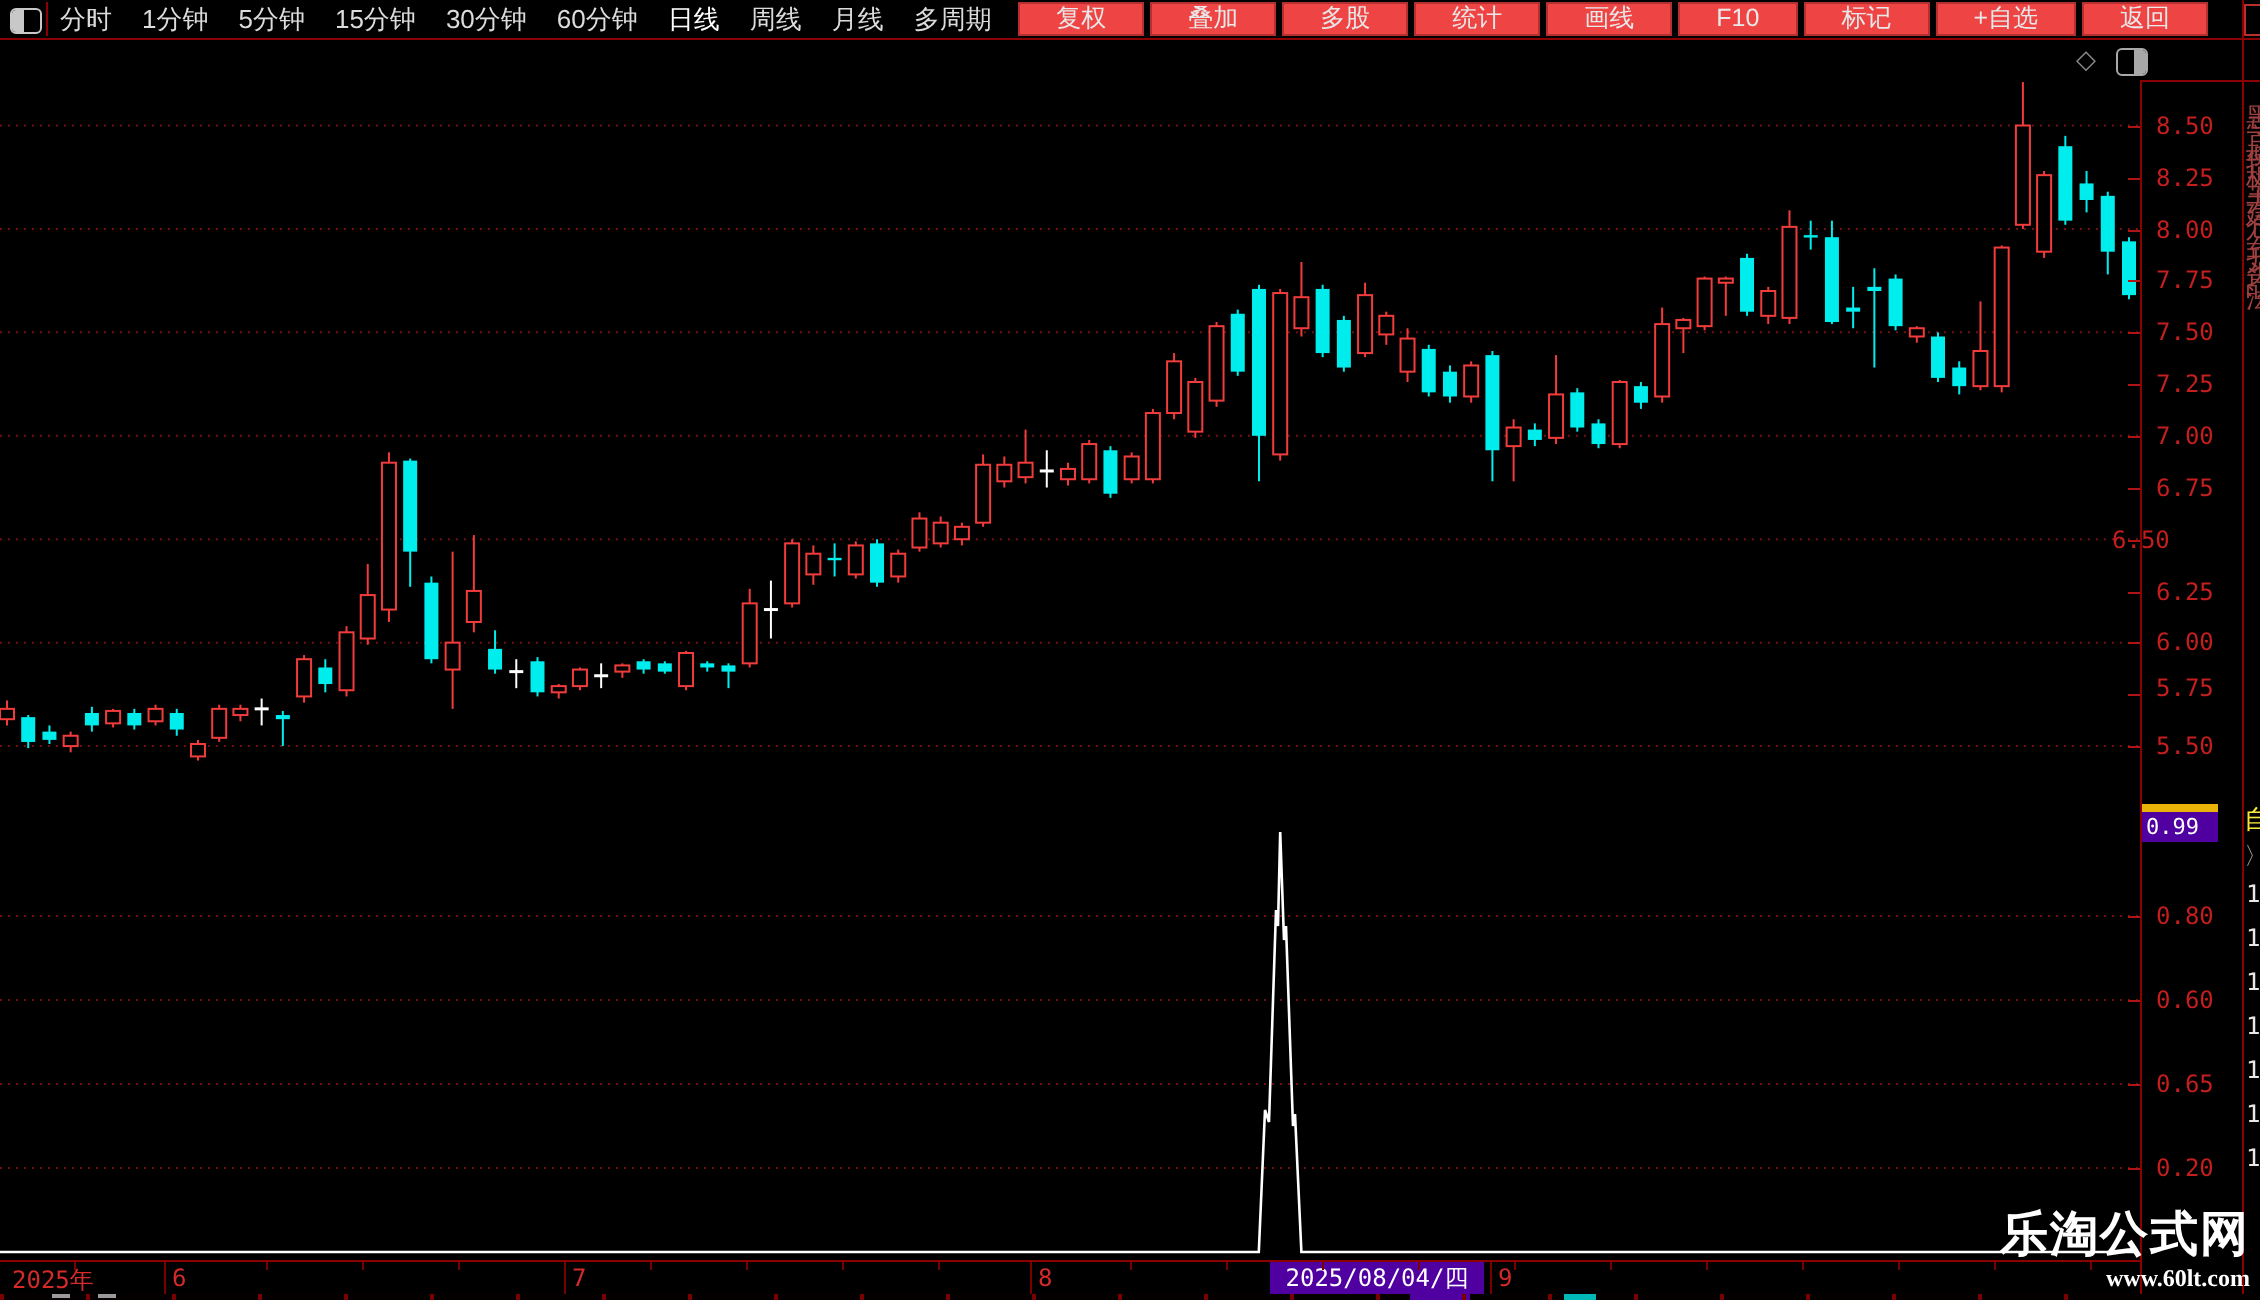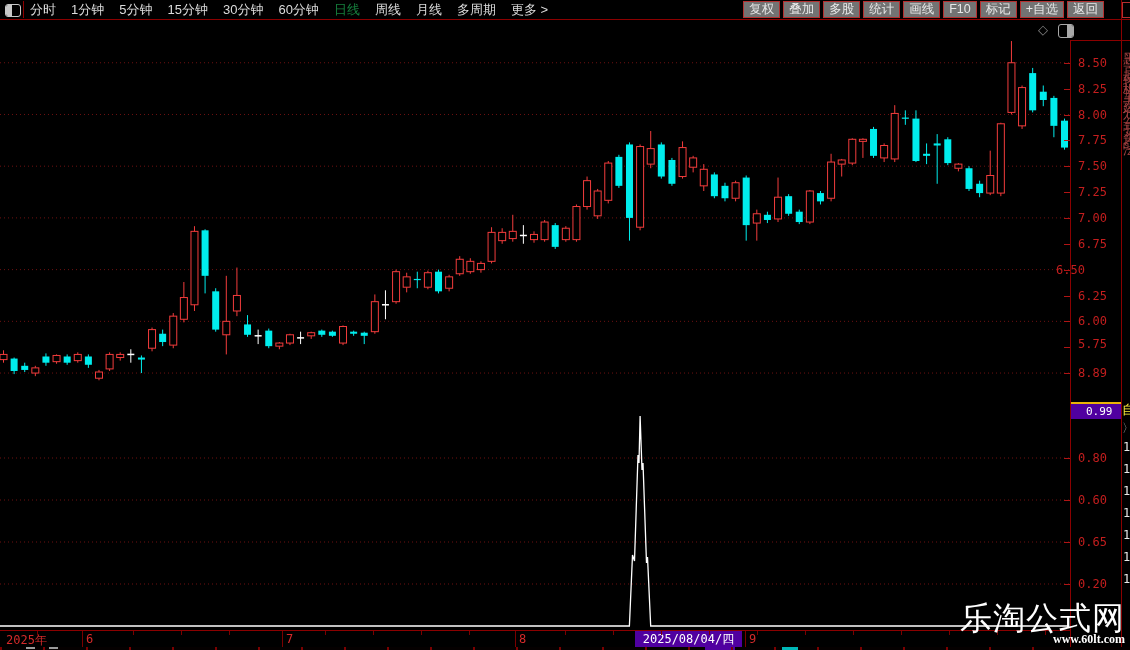--- a/index.html
+++ b/index.html
@@ -5,24 +5,24 @@
   html,body{margin:0;padding:0;background:#000;}
   .app{position:relative;width:1130px;height:650px;background:#000;overflow:hidden;
        font-family:"Liberation Sans",sans-serif;-webkit-font-smoothing:antialiased;}
   
   .topbar{position:absolute;left:0;top:0;width:1130px;height:19px;border-bottom:1px solid #8b0000;text-align:right;}
   .winicon-box{position:absolute;left:1px;top:1px;width:22px;height:17px;border-right:1px solid #8b0000;}
   .winicon{position:absolute;left:4px;top:3px;width:14px;height:11px;border:1px solid #c8c8c8;border-radius:3px;}
   .winicon::after{content:"";position:absolute;left:0;top:0;width:6px;height:11px;background:#c8c8c8;border-radius:2px 0 0 2px;}
   .menu-left{position:absolute;left:30px;top:0;height:19px;display:flex;align-items:center;gap:15px;}
   .menu-item{color:#dcdcdc;font-size:13px;line-height:18px;cursor:default;white-space:nowrap;}
-  .menu-item.active{color:#15803d;font-family:Liberation Serif, serif;}
+  .menu-item.active{color:#ffffff;font-family:Liberation Serif, serif;}
   .menu-right{position:absolute;right:26px;top:1px;height:17px;display:flex;align-items:center;gap:3px;}
-  .tb-btn{color:#e8e8e8;font-size:12.5px;line-height:14px;padding:0 5px;height:15px;
-          border:1px solid #b43030;background:#737373;white-space:nowrap;}
+  .tb-btn{color:#e8e8e8;font-size:12.5px;line-height:14px;padding:0 18px;height:15px;
+          border:1px solid #b43030;background:#ef4444;white-space:nowrap;}
   
   .title-row{position:absolute;left:0;top:20px;width:1070px;height:18px;}
   .chart-title{position:absolute;left:5px;top:1px;color:#e8e8e8;font-size:13px;}
   .chev-circle{position:absolute;width:14px;height:14px;border-radius:50%;background:#2e2e2e;}
   .chev-circle::after{content:"";position:absolute;left:3.5px;top:3px;width:5px;height:5px;
           border-right:1.5px solid #9a9a9a;border-bottom:1.5px solid #9a9a9a;transform:rotate(45deg);}
   .diamond{position:absolute;left:1038px;top:22px;color:#8a8a8a;font-size:13px;}
   .panel-icon{position:absolute;left:1058px;top:24px;width:14px;height:12px;border:1px solid #a8a8a8;border-radius:3px;}
   .panel-icon::after{content:"";position:absolute;right:0;top:0;width:6px;height:12px;background:#a8a8a8;border-radius:0 2px 2px 0;}
   
@@ -30,21 +30,21 @@
   .ind-chart{position:absolute;left:0;top:415px;}
   .vline{position:absolute;background:#8b0000;width:1px;}
   .hline{position:absolute;background:#8b0000;height:1px;}
   .price-label{position:absolute;color:#c41e1e;font-size:12px;font-family:"DejaVu Sans Mono",monospace;}
   .tick{position:absolute;width:7px;height:1px;background:#b01414;}
   
   .ind-header{position:absolute;left:0;top:396px;width:1130px;height:19px;border-top:1px solid #8b0000;}
   .ind-name{position:absolute;left:24px;top:2px;color:#e8e8e8;font-size:13px;}
   .ind-val{position:absolute;left:112px;top:2px;color:#e8e8e8;font-size:13px;}
   .maxbox{position:absolute;left:1071px;top:402px;width:36px;height:15px;background:#5000a0;
-          border-top:2px solid #eab308;color:#fff;font-size:11px;line-height:15px;padding-left:15px;
+          border-top:4px solid #eab308;color:#fff;font-size:11px;line-height:15px;padding-left:2px;
           font-family:"DejaVu Sans Mono",monospace;}
   
   .xaxis{position:absolute;left:0;top:630px;width:1070px;height:16px;border-top:1px solid #8b0000;border-bottom:1px solid #8b0000;}
   .x-label{position:absolute;top:1px;color:#d42a2a;font-size:12px;font-family:"DejaVu Sans Mono",monospace;}
   .x-div{position:absolute;top:0;width:1px;height:16px;background:#7a0000;}
   .x-tick{position:absolute;top:0;width:1px;height:4px;background:#7a0000;}
   .datebox{position:absolute;left:635px;top:0;width:107px;height:16px;background:#5000a0;color:#fff;
            font-size:12px;line-height:16px;text-align:center;font-family:"DejaVu Sans Mono",monospace;}
   .bstrip{position:absolute;left:0;top:647px;width:1130px;height:3px;background:#050000;}
   .frag{position:absolute;}
@@ -52,21 +52,21 @@
   .rstrip{position:absolute;left:1122px;top:0;width:8px;height:650px;overflow:hidden;}
   .vert-chars{position:absolute;left:0;top:42px;width:16px;color:#a04040;font-size:13px;
               writing-mode:vertical-rl;letter-spacing:6px;}
   .strip-tab{position:absolute;left:0;top:401px;color:#f7e83a;font-size:13px;}
   .strip-frag{position:absolute;left:0;top:420px;color:#9a9a9a;font-size:12px;}
   .strip-ones{position:absolute;left:1px;top:436px;color:#e8e8e8;font-size:12px;line-height:22px;
               white-space:pre;font-family:"DejaVu Sans Mono",monospace;}
   .rbox-frag{position:absolute;left:1122px;top:2px;width:8px;height:14px;border-top:1px solid #b43030;border-bottom:1px solid #b43030;border-left:1px solid #b43030;}
   
   .watermark{position:absolute;right:5px;bottom:2px;text-align:right;z-index:50;color:#fff;}
-  .wm1{font-size:32px;font-weight:normal;line-height:26px;letter-spacing:1px;}
+  .wm1{font-size:24px;font-weight:bold;line-height:26px;letter-spacing:1px;}
   .wm2{font-size:12px;font-weight:bold;line-height:17px;font-family:"Liberation Serif",serif;}
 </style>
 </head>
 <body>
 
 <div class="app">
 
   <div class="topbar">
     <div class="winicon-box">
       <div class="winicon"></div>
@@ -329,21 +329,21 @@
       <div class="price-label" style="left:1078px;top:236.8px;">6.75</div>
       <div class="tick" style="left:1064px;top:243.8px;"></div>
       <div class="price-label" style="left:1056px;top:262.6px;">6.50</div>
       <div class="tick" style="left:1064px;top:269.6px;"></div>
       <div class="price-label" style="left:1078px;top:288.5px;">6.25</div>
       <div class="tick" style="left:1064px;top:295.5px;"></div>
       <div class="price-label" style="left:1078px;top:314.3px;">6.00</div>
       <div class="tick" style="left:1064px;top:321.3px;"></div>
       <div class="price-label" style="left:1078px;top:337px;">5.75</div>
       <div class="tick" style="left:1064px;top:347.2px;"></div>
-      <div class="price-label" style="left:1078px;top:366.0px;">8.89</div>
+      <div class="price-label" style="left:1078px;top:366.0px;">5.50</div>
       <div class="tick" style="left:1064px;top:373.0px;"></div>
     </div>
 
   <div class="maxbox">0.99</div>
 
   <svg class="ind-chart" id="ind-svg" width="1070" height="214">
       <line x1="0" y1="43" x2="1070" y2="43" stroke="#6e1111" stroke-width="1" stroke-dasharray="1 3"></line>
       <line x1="0" y1="85" x2="1070" y2="85" stroke="#6e1111" stroke-width="1" stroke-dasharray="1 3"></line>
       <line x1="0" y1="127" x2="1070" y2="127" stroke="#6e1111" stroke-width="1" stroke-dasharray="1 3"></line>
       <line x1="0" y1="169" x2="1070" y2="169" stroke="#6e1111" stroke-width="1" stroke-dasharray="1 3"></line>

